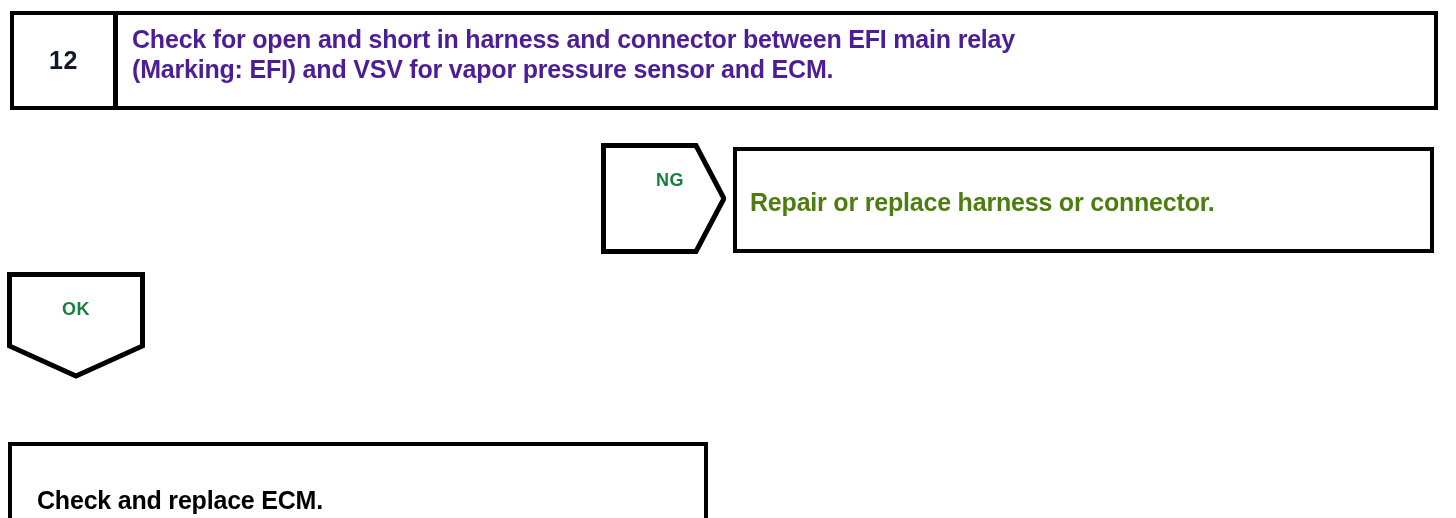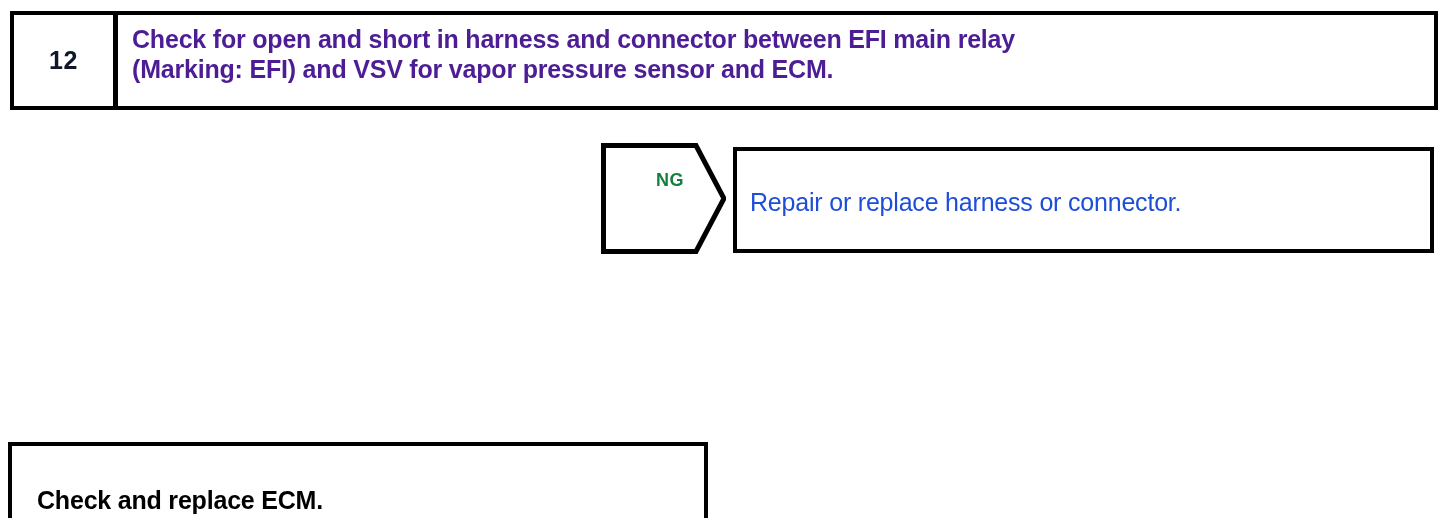--- a/index.html
+++ b/index.html
@@ -96,22 +96,22 @@
     height: 106px;
     box-sizing: border-box;
     border: 4px solid #000000;
     background: #ffffff;
   }
   .repair-text {
     position: absolute;
     left: 13px;
     top: 36px;
     font-size: 25px;
-    font-weight: normal;
-    color: #1d4ed8;
+    font-weight: bold;
+    color: #4d7c0f;
     letter-spacing: -0.2px;
     line-height: 30px;
   }
 
   
   .ok-arrow {
     position: absolute;
     left: 6px;
     top: 271px;
     width: 140px;
@@ -175,18 +175,24 @@
     <svg width="126" height="113" viewBox="0 0 126 113" aria-hidden="true">
       <polygon points="3.5,3.5 96,3.5 124,56.5 96,109.5 3.5,109.5" fill="#ffffff" stroke="#000000" stroke-width="5" stroke-linejoin="miter"></polygon>
     </svg>
     <div class="ok-label ng-label">NG</div>
   </div>
 
   <div class="repair-box">
     <span class="repair-text">Repair or replace harness or connector.</span>
   </div>
 
+  <div class="ok-arrow">
+    <svg width="140" height="108" viewBox="0 0 140 108" aria-hidden="true">
+      <polygon points="3.5,3.5 136.5,3.5 136.5,75 70,105 3.5,75" fill="#ffffff" stroke="#000000" stroke-width="5" stroke-linejoin="miter"></polygon>
+    </svg>
+    <div class="ok-label">OK</div>
+  </div>
 
   <div class="final-box">
     <span class="final-text">Check and replace ECM.</span>
   </div>
 
 </div>
 
 </body></html>

